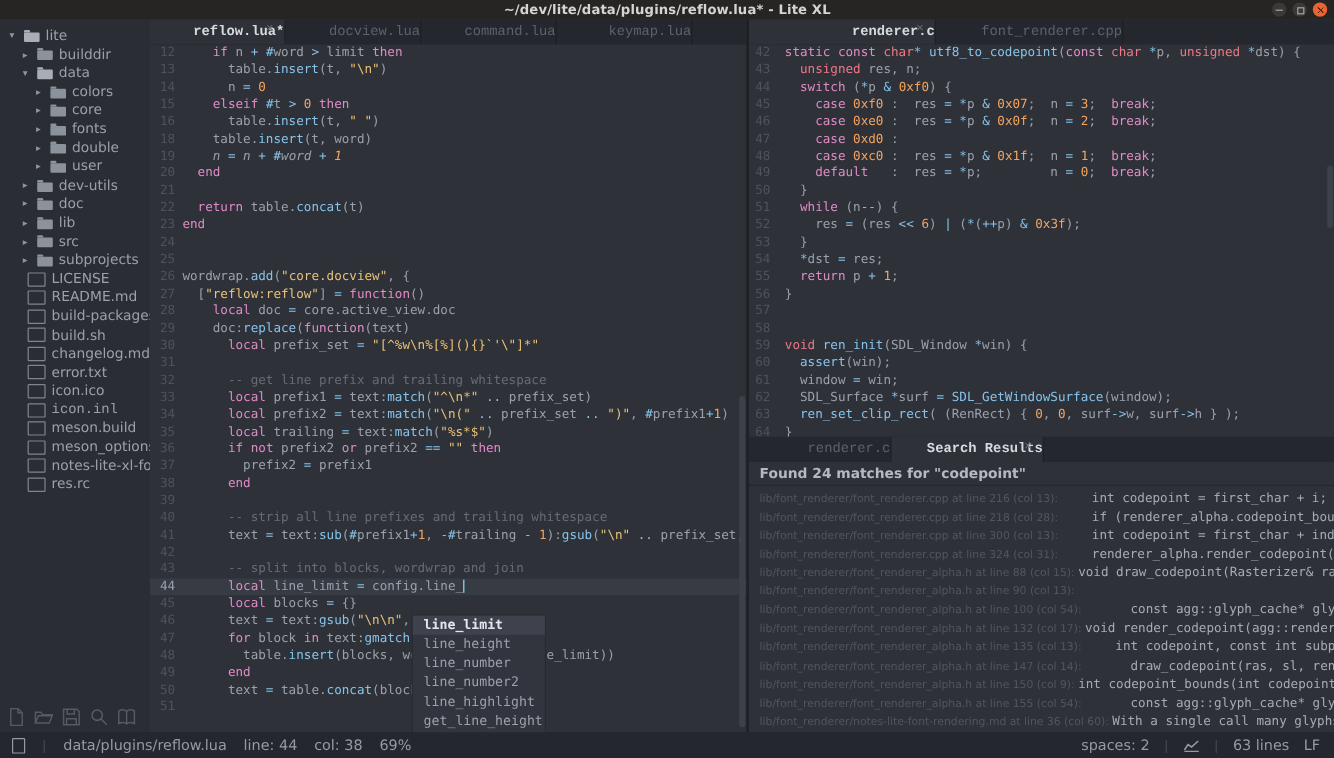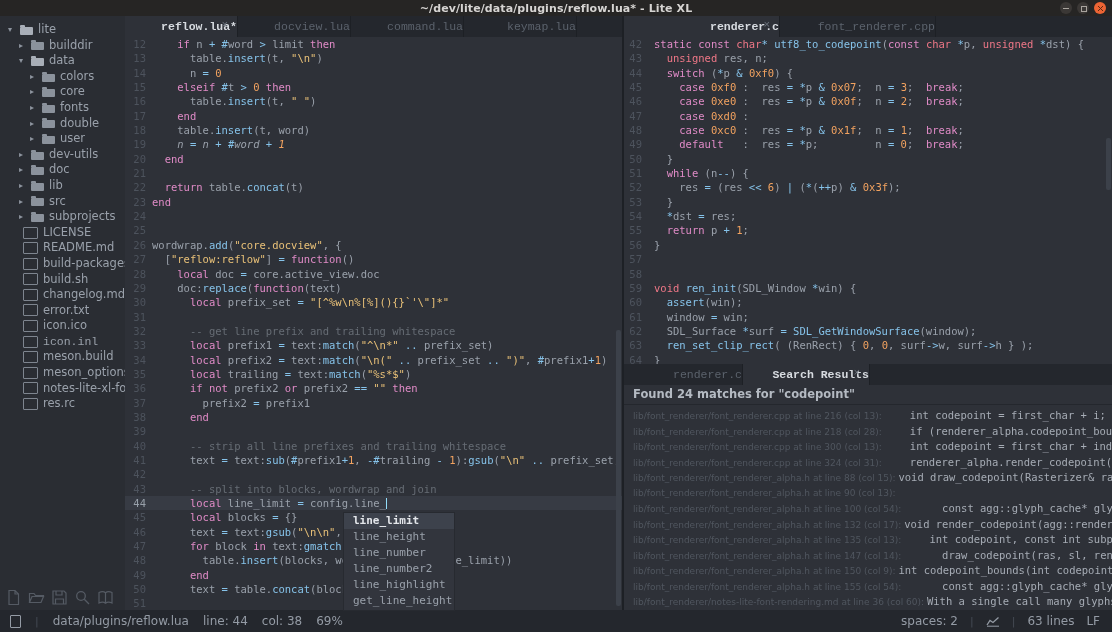--- a/index.html
+++ b/index.html
@@ -270,21 +270,20 @@
         <div class="tab" style="width: 112px;">
           <span class="tab-label">keymap.lua</span>
         </div>
       </div>
     <div class="codewrap" style="top:21px;height:573px;">
         <div class="cl"><span class="ln">12</span><span class="ct" style="white-space: pre;"><span class="tk-t">    </span><span class="tk-k">if</span><span class="tk-t"> n </span><span class="tk-o">+</span><span class="tk-t"> </span><span class="tk-o">#</span><span class="tk-t">word </span><span class="tk-o">&gt;</span><span class="tk-t"> limit </span><span class="tk-k">then</span></span></div>
         <div class="cl"><span class="ln">13</span><span class="ct" style="white-space: pre;"><span class="tk-t">      table.</span><span class="tk-f">insert</span><span class="tk-t">(t, </span><span class="tk-s">"\n"</span><span class="tk-t">)</span></span></div>
         <div class="cl"><span class="ln">14</span><span class="ct" style="white-space: pre;"><span class="tk-t">      n </span><span class="tk-o">=</span><span class="tk-t"> </span><span class="tk-n">0</span></span></div>
         <div class="cl"><span class="ln">15</span><span class="ct" style="white-space: pre;"><span class="tk-t">    </span><span class="tk-k">elseif</span><span class="tk-t"> </span><span class="tk-o">#</span><span class="tk-t">t </span><span class="tk-o">&gt;</span><span class="tk-t"> </span><span class="tk-n">0</span><span class="tk-t"> </span><span class="tk-k">then</span></span></div>
         <div class="cl"><span class="ln">16</span><span class="ct" style="white-space: pre;"><span class="tk-t">      table.</span><span class="tk-f">insert</span><span class="tk-t">(t, </span><span class="tk-s">" "</span><span class="tk-t">)</span></span></div>
-        <div class="cl"><span class="ln">17</span><span class="ct" style="white-space: pre;"><span class="tk-t">    </span><span class="tk-k">end</span></span></div>
         <div class="cl"><span class="ln">18</span><span class="ct" style="white-space: pre;"><span class="tk-t">    table.</span><span class="tk-f">insert</span><span class="tk-t">(t, word)</span></span></div>
         <div class="cl"><span class="ln">19</span><span class="ct" style="white-space: pre; font-style: italic;"><span class="tk-t">    n </span><span class="tk-o">=</span><span class="tk-t"> n </span><span class="tk-o">+</span><span class="tk-t"> </span><span class="tk-o">#</span><span class="tk-t">word </span><span class="tk-o">+</span><span class="tk-t"> </span><span class="tk-n">1</span></span></div>
         <div class="cl"><span class="ln">20</span><span class="ct" style="white-space: pre;"><span class="tk-t">  </span><span class="tk-k">end</span></span></div>
         <div class="cl"><span class="ln">21</span><span class="ct" style="white-space: pre;"></span></div>
         <div class="cl"><span class="ln">22</span><span class="ct" style="white-space: pre;"><span class="tk-t">  </span><span class="tk-k">return</span><span class="tk-t"> table.</span><span class="tk-f">concat</span><span class="tk-t">(t)</span></span></div>
         <div class="cl"><span class="ln">23</span><span class="ct" style="white-space: pre;"><span class="tk-k">end</span></span></div>
         <div class="cl"><span class="ln">24</span><span class="ct" style="white-space: pre;"></span></div>
         <div class="cl"><span class="ln">25</span><span class="ct" style="white-space: pre;"></span></div>
         <div class="cl"><span class="ln">26</span><span class="ct" style="white-space: pre;"><span class="tk-t">wordwrap.</span><span class="tk-f">add</span><span class="tk-t">(</span><span class="tk-s">"core.docview"</span><span class="tk-t">, {</span></span></div>
         <div class="cl"><span class="ln">27</span><span class="ct" style="white-space: pre;"><span class="tk-t">  [</span><span class="tk-s">"reflow:reflow"</span><span class="tk-t">] </span><span class="tk-o">=</span><span class="tk-t"> </span><span class="tk-k">function</span><span class="tk-t">()</span></span></div>

